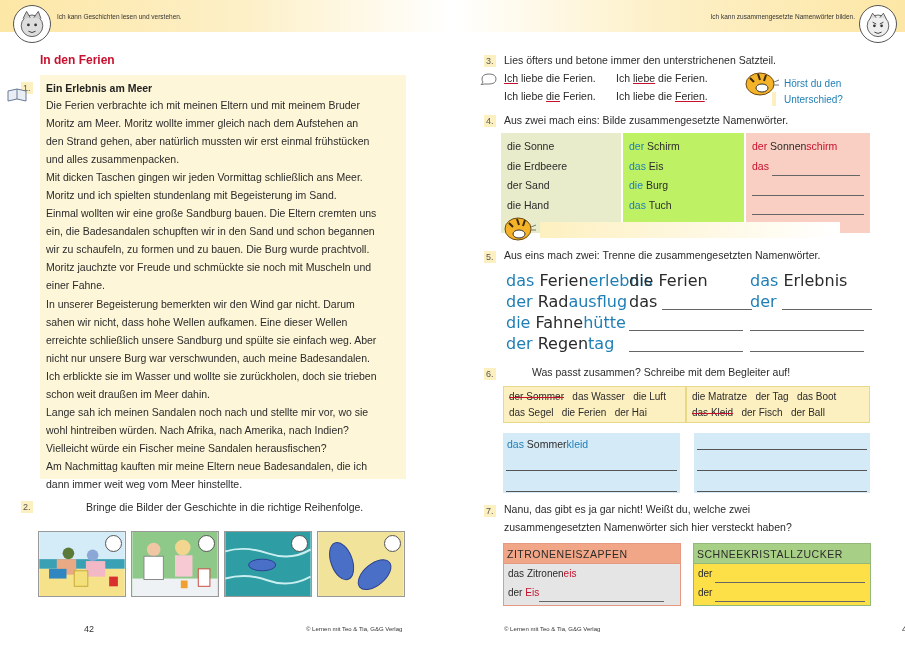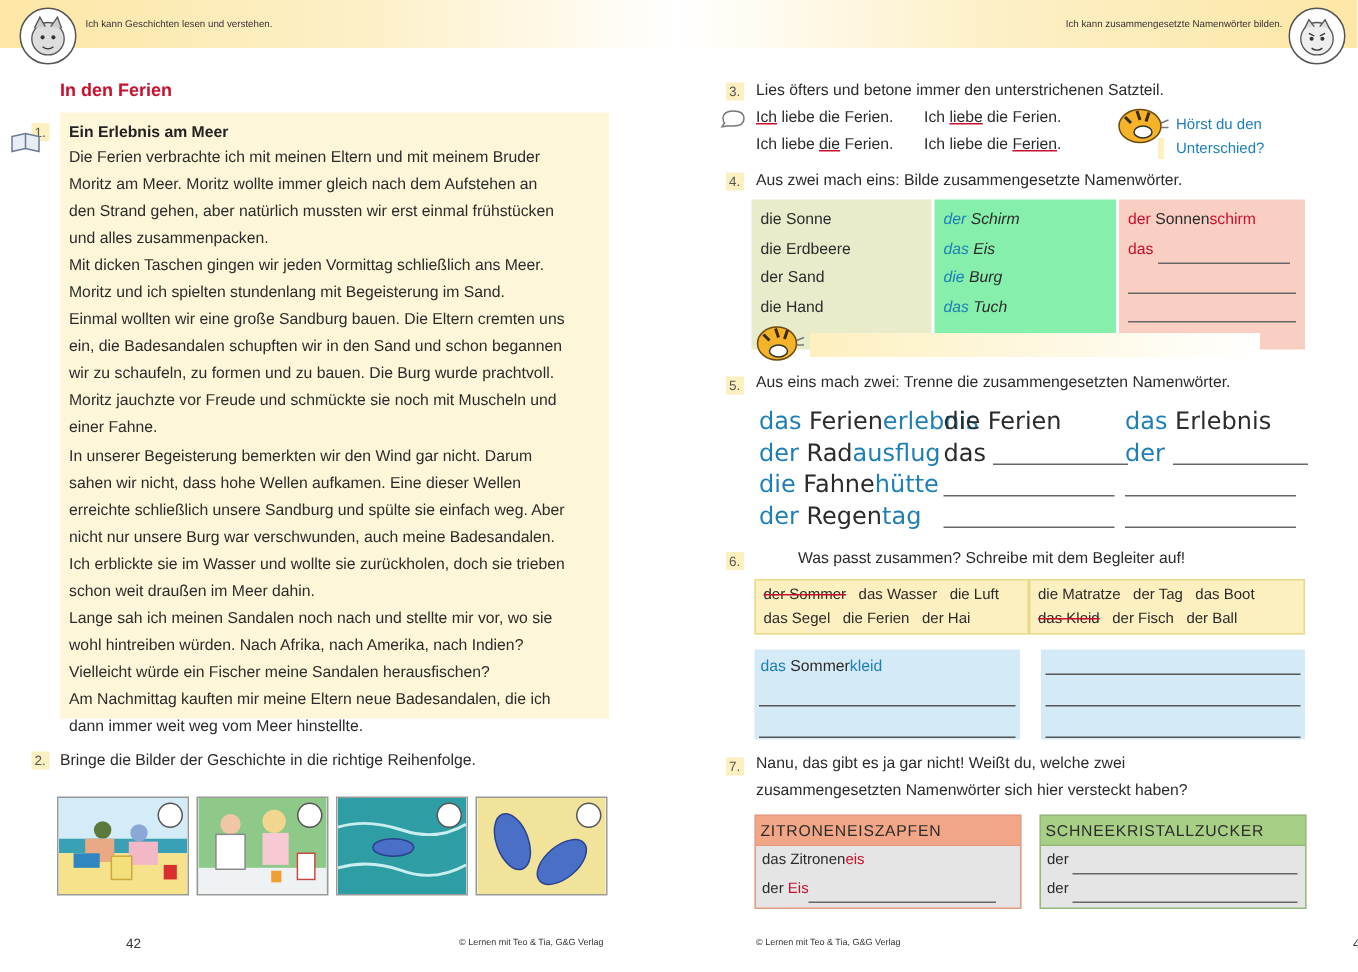--- a/index.html
+++ b/index.html
@@ -26,21 +26,21 @@
   .title { position: absolute; left: 40px; top: 53px; font-size: 12px; font-weight: bold; color: #c8102e; font-family: "Liberation Sans", sans-serif; }
 
   .task-num { position: absolute; font-size: 9px; color: #555; background: #fdf0c0; padding: 0 2px; line-height: 12px; font-family: "Liberation Sans", sans-serif; }
 
   .story-box { position: absolute; left: 40px; top: 75px; width: 366px; height: 404px; background: #fdf6d8; padding: 5px 6px; }
   .story-title { font-size: 10.5px; font-weight: bold; color: #222; font-family: "Liberation Sans", sans-serif; line-height: 16px; }
   .story-para { font-size: 10.5px; line-height: 18.05px; color: #2b2b2b; font-family: "Liberation Sans", sans-serif; white-space: pre-line; }
 
   .read-icon { position: absolute; left: 7px; top: 88px; width: 20px; height: 14px; }
 
-  .task-text { position: absolute; font-size: 10.5px; color: #2b2b2b; font-family: "Liberation Sans", sans-serif; line-height: 14px; }
+  .task-text { position: absolute; font-size: 10.5px; color: #2b2b2b; font-family: "Liberation Sans", sans-serif; line-height: 14px; margin-left: 46px; }
 
   .pics { position: absolute; top: 531px; left: 38px; display: flex; gap: 5px; }
   .pic { position: relative; width: 88px; height: 66px; border: 1px solid #999; overflow: hidden; }
   .pic .circle { position: absolute; top: 3px; right: 3px; width: 17px; height: 17px; border-radius: 50%; background: #fff; border: 1px solid #555; }
   .pic svg { width: 100%; height: 100%; display: block; }
 
   .footer-num { position: absolute; top: 624px; font-size: 9px; color: #333; font-family: "Liberation Sans", sans-serif; margin-left: 44px; }
   .footer-copy { position: absolute; top: 626px; font-size: 6px; color: #333; font-family: "Liberation Sans", sans-serif; }
 
   
@@ -51,38 +51,38 @@
   .bubble-icon { position: absolute; left: 480px; top: 73px; width: 18px; height: 12px; }
 
   .tip { position: absolute; color: #1f7fb5; font-size: 10px; font-family: "Liberation Sans", sans-serif; line-height: 16px; }
   .tip-bar { position: absolute; background: #fdf0c0; }
 
   .tiger { position: absolute; }
 
   .col-box { position: absolute; top: 133px; height: 100px; padding: 4px 6px; font-size: 10.5px; font-family: "Liberation Sans", sans-serif; }
   .col-box div { height: 19.5px; line-height: 19.5px; }
   .col-green { left: 501px; width: 120px; background: #e8eccb; }
-  .col-blue { left: 623px; width: 121px; background: #86efac; font-style: italic; }
+  .col-blue { left: 623px; width: 121px; background: #bef264; }
   .col-red { left: 746px; width: 124px; background: #f8cfc2; }
   .line-blank { display: inline-block; border-bottom: 1px solid #666; vertical-align: bottom; height: 12px; }
   .ex5-row { position: absolute; height: 20px; line-height: 16px; white-space: nowrap; }
 
   .word-box { position: absolute; top: 386px; height: 37px; background: #fdf0c0; border: 1px solid #e8d98a; padding: 2px 5px; font-size: 10px; font-family: "Liberation Sans", sans-serif; line-height: 16px; }
   .wb-left { left: 503px; width: 183px; }
   .wb-right { left: 686px; width: 184px; }
   .strike { text-decoration: line-through; text-decoration-color: #c8102e; }
 
   .write-box { position: absolute; top: 433px; height: 60px; background: #d4eaf7; }
   .wl-left { left: 503px; width: 177px; }
   .wl-right { left: 694px; width: 176px; }
   .write-line { position: absolute; left: 3px; right: 3px; height: 1px; background: #555; }
 
   .z-box { position: absolute; top: 543px; height: 63px; font-family: "Liberation Sans", sans-serif; }
   .z-left { left: 503px; width: 178px; background: #e5e5e5; border: 1px solid #e69980; }
-  .z-right { left: 693px; width: 178px; background: #e5e5e5; border: 1px solid #94b87a; }
+  .z-right { left: 693px; width: 178px; background: #fde047; border: 1px solid #94b87a; }
   .z-head { height: 20px; line-height: 20px; padding-left: 3px; font-size: 10.5px; letter-spacing: 0.5px; }
   .z-left .z-head { background: #f2a688; border-bottom: 1px solid #e69980; color: #2b2b2b; }
   .z-right .z-head { background: #a8cf86; border-bottom: 1px solid #94b87a; color: #2b2b2b; }
   .z-row { height: 19px; line-height: 19px; padding-left: 4px; font-size: 10px; white-space: nowrap; }
 </style>
 </head>
 <body>
 
 <div class="spread">
 

